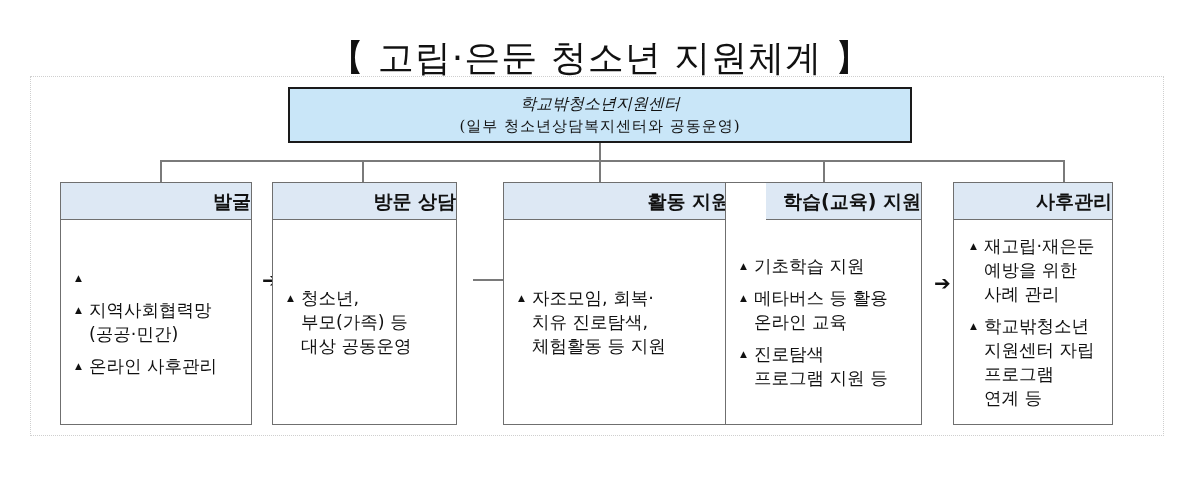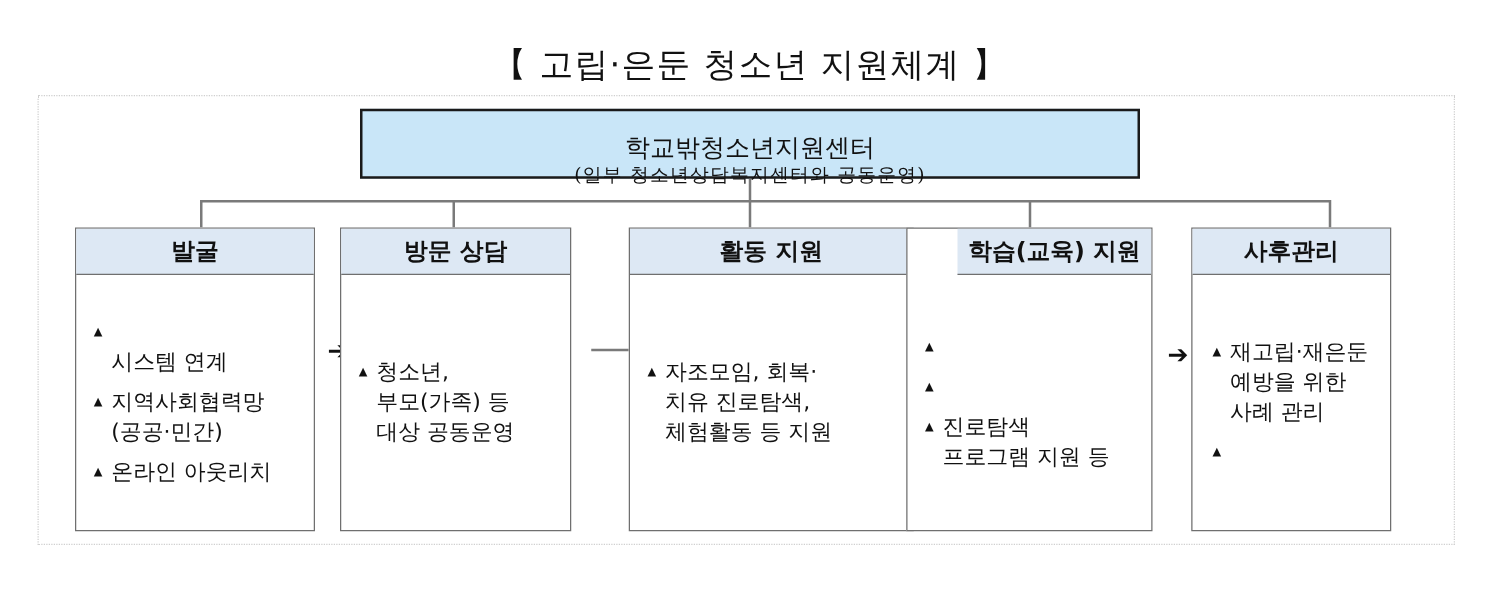--- a/index.html
+++ b/index.html
@@ -1,31 +1,31 @@
 <!DOCTYPE html>
 <html><head>
   <meta charset="utf-8">
   <style>
     html, body { margin: 0; padding: 0; background: #ffffff; }
     body { width: 1200px; height: 477px; position: relative; overflow: hidden;
            font-family: "DejaVu Sans", "Liberation Sans", sans-serif; color: #111; }
     .title { position: absolute; left: 0; top: 34px; width: 1200px; text-align: center;
-             font-size: 27px; letter-spacing: 1px; color: #111; }
+             font-size: 36px; letter-spacing: 1px; color: #111; }
     .frame { position: absolute; left: 30px; top: 76px; width: 1134px; height: 360px;
              border: 1px dotted #cfcfcf; box-sizing: border-box; }
     .topbox { position: absolute; left: 288px; top: 87px; width: 624px; height: 56px;
               background: #c9e6f8; border: 2px solid #1a1a1a; box-sizing: border-box;
               text-align: center; font-family: "DejaVu Serif", "Liberation Serif", serif; }
-    .topbox .main { font-size: 20px; line-height: 24px; margin-top: 17px; }
+    .topbox .main { font-size: 16px; line-height: 24px; margin-top: 3px; font-style: italic; }
     .topbox .sub { font-size: 15px; line-height: 20px; letter-spacing: 1px; }
     .line { position: absolute; background: #7a7a7a; }
     .col { position: absolute; top: 182px; height: 243px; background: #fff;
            border: 1.5px solid #6f6f6f; box-sizing: border-box; }
     .col .hdr { height: 36px; background: #dde8f4; border-bottom: 1.5px solid #6f6f6f;
-                text-align: center; font-weight: bold; font-size: 19px; line-height: 36px; }
+                text-align: right; font-weight: bold; font-size: 19px; line-height: 36px; }
     .col .body { position: absolute; left: 0; right: 0; top: 37px; bottom: 0;
                  display: flex; flex-direction: column; justify-content: center;
                  padding: 0 8px 0 14px; box-sizing: border-box; }
     .item { display: flex; font-size: 17.5px; line-height: 24px; margin: 4px 0; }
     .tri { font-size: 9px; width: 14px; flex: 0 0 14px; line-height: 24px; }
     .txt { white-space: pre-line; }
     .col.c1 .item.first .tri { align-self: flex-start; }
     .arrow { position: absolute; font-size: 20px; font-weight: bold; line-height: 20px; color: #111; }
   </style>
 </head>
@@ -51,31 +51,29 @@
 <div class="line" style="left:695px; top:279px; width:30px; height:1.5px;"></div>
 
 <div class="arrow" style="left:262px; top:270px;">➔</div>
 <div class="arrow" style="left:934px; top:273px;">➔</div>
 
 <div class="col c1" style="left:60px; width:192px;">
   <div class="hdr">발굴</div>
   <div class="body">
     <div class="item first">
       <span class="tri">▲</span>
-      <span class="txt">
-시스템 연계</span>
     </div>
     <div class="item">
       <span class="tri">▲</span>
       <span class="txt">지역사회협력망
 (공공·민간)</span>
     </div>
     <div class="item">
       <span class="tri">▲</span>
-      <span class="txt">온라인 아웃리치</span>
+      <span class="txt">온라인 사후관리</span>
     </div>
   </div>
 </div>
 
 <div class="col" style="left:272px; width:185px;">
   <div class="hdr">방문 상담</div>
   <div class="body">
     <div class="item">
       <span class="tri">▲</span>
       <span class="txt">청소년,
@@ -95,38 +93,45 @@
 체험활동 등 지원</span>
     </div>
   </div>
 </div>
 
 <div class="col" style="left:725px; width:197px;padding-left:40px;">
   <div class="hdr">학습(교육) 지원</div>
   <div class="body">
     <div class="item">
       <span class="tri">▲</span>
+      <span class="txt">기초학습 지원</span>
     </div>
     <div class="item">
       <span class="tri">▲</span>
+      <span class="txt">메타버스 등 활용
+온라인 교육</span>
     </div>
     <div class="item">
       <span class="tri">▲</span>
       <span class="txt">진로탐색
 프로그램 지원 등</span>
     </div>
   </div>
 </div>
 
 <div class="col" style="left:953px; width:160px;">
   <div class="hdr">사후관리</div>
   <div class="body" style="padding-left:16px;">
     <div class="item">
       <span class="tri">▲</span>
       <span class="txt">재고립·재은둔
 예방을 위한
 사례 관리</span>
     </div>
     <div class="item">
       <span class="tri">▲</span>
+      <span class="txt">학교밖청소년
+지원센터 자립
+프로그램
+연계 등</span>
     </div>
   </div>
 </div>
 
 </body></html>

